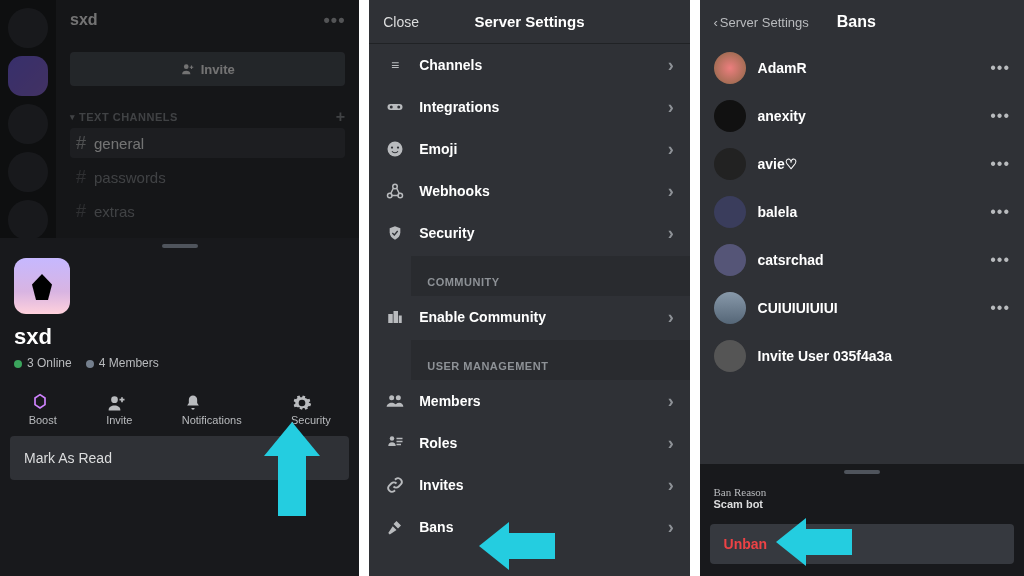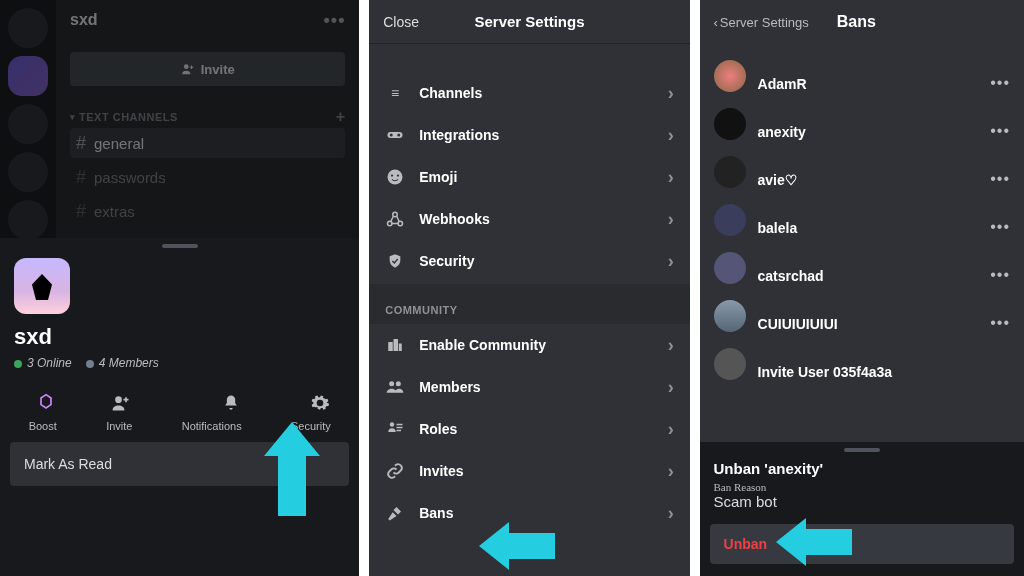--- a/index.html
+++ b/index.html
@@ -1,21 +1,21 @@
 <!DOCTYPE html>
 <html><head>
 <meta charset="utf-8">
 <style>
   * { margin:0; padding:0; box-sizing:border-box; font-family:-apple-system,BlinkMacSystemFont,"Segoe UI",Helvetica,Arial,sans-serif; }
   body { width:1024px; height:576px; background:#fff; display:flex; overflow:hidden; }
 
   .panel { height:576px; background:#2f3136; color:#dcddde; position:relative; overflow:hidden; display:flex; flex-direction:column; }
   .gap { width:10px; background:#fff; }
   .p1 { width:370px; }
-  .p2 { width:330px;gap:28px; }
+  .p2 { width:330px; }
   .p3 { width:334px; }
 
   
   .dim { position:absolute; inset:0; background:rgba(0,0,0,.55); z-index:2; }
   .p1-top { position:absolute; inset:0; z-index:1; background:#2f3136; }
   .srvcol { position:absolute; left:0; top:0; bottom:0; width:56px; background:#202225; display:flex; flex-direction:column; align-items:center; padding-top:8px; gap:8px; }
   .srv-pill { width:40px; height:40px; border-radius:50%; background:#36393f; }
   .srv-pill.sel { border-radius:14px; background:linear-gradient(135deg,#7b68ee,#9370db); }
   .p1-head { position:absolute; left:56px; right:0; top:0; height:40px; display:flex; align-items:center; padding:0 14px; color:#fff; font-weight:600; }
   .p1-head .dots { margin-left:auto; color:#b9bbbe; font-size:18px; letter-spacing:1px; }
@@ -24,58 +24,58 @@
   .cat::before{content:"▾"; margin-right:4px; font-size:9px;}
   .cat .plus{margin-left:auto; font-size:16px;}
   .chan { position:absolute; left:70px; right:14px; height:30px; display:flex; align-items:center; color:#8e9297; font-size:15px; gap:8px; border-radius:4px; padding:0 6px; }
   .chan.sel{ background:#40444b; color:#fff;}
   .hash{ font-size:18px; opacity:.6;}
   .sheet { position:absolute; left:0; right:0; bottom:0; top:238px; background:#18191c; z-index:5; }
   .sheet .handle{ width:36px; height:4px; background:#4f545c; border-radius:2px; margin:6px auto 0;}
   .sicon{ width:56px; height:56px; border-radius:12px; margin:10px 0 0 14px; background:linear-gradient(180deg,#c6b8ff 0%,#d8b4e2 60%,#ffd1dc 100%); position:relative;}
   .sicon::after{content:""; position:absolute; left:50%; top:52%; transform:translate(-50%,-50%); width:20px; height:26px; background:#000; clip-path:polygon(50% 0,100% 40%,80% 100%,20% 100%,0 40%);}
   .sname{ color:#fff; font-size:22px; font-weight:700; margin:10px 0 6px 14px;}
-  .status{ margin-left:14px; display:flex; gap:14px; font-size:12px; color:#b9bbbe;font-style:italic;}
+  .status{ margin-left:14px; display:flex; gap:14px; font-size:12px; color:#b9bbbe;}
   .dot{ display:inline-block; width:8px; height:8px; border-radius:50%; margin-right:5px; vertical-align:middle;}
   .dot.on{background:#3ba55d;} .dot.off{background:#747f8d;}
   .actions{ display:flex; justify-content:space-around; margin-top:22px; padding:0 4px;}
-  .act{ display:flex; flex-direction:column; align-items:flex-end; gap:6px; color:#b9bbbe; font-size:11px;}
+  .act{ display:flex; flex-direction:column; align-items:flex-start; color:#b9bbbe; font-size:11px;}
   .act .ic{ width:22px; height:22px; display:flex; align-items:center; justify-content:center;}
   .menu-item{ height:44px; background:#2f3136; margin:10px 10px 0; border-radius:4px; display:flex; align-items:center; padding:0 14px; color:#dcddde; font-size:14px;}
   .arrow-up{ position:absolute; z-index:9; }
   .arrow-up .shaft{ width:28px; height:60px; background:#24cde0;}
   .arrow-up .head{ width:0;height:0;border-left:28px solid transparent;border-right:28px solid transparent;border-bottom:34px solid #24cde0; margin-left:-14px;}
   .arrow-l{ position:absolute; z-index:9; display:flex; align-items:center;}
   .arrow-l .headl{ width:0;height:0;border-top:24px solid transparent;border-bottom:24px solid transparent;border-right:30px solid #24cde0;}
   .arrow-l .shaftl{ width:46px; height:26px; background:#24cde0;}
 
   
   .p2-head{ height:44px; display:flex; align-items:center; justify-content:center; position:relative; color:#fff; font-weight:600; font-size:15px; border-bottom:1px solid #202225;}
   .p2-head .close{ position:absolute; left:14px; color:#dcddde; font-size:14px; font-weight:400;}
   .list{ flex:1; overflow:hidden;}
   .row{ height:42px; display:flex; align-items:center; padding:0 16px; color:#fff; font-size:14px; font-weight:600; gap:14px; position:relative;}
   .row .chev{ margin-left:auto; color:#8e9297; font-size:18px;}
   .row .ri{ width:20px; color:#b9bbbe; display:flex; justify-content:center;}
-  .sect{ height:40px; display:flex; align-items:flex-end; padding:0 16px 8px; color:#8e9297; font-size:11px; font-weight:700; letter-spacing:.5px; background:#292b2f; margin-top:2px;}
+  .sect{ height:40px; display:flex; align-items:flex-end; padding:0 16px 8px; color:#8e9297; font-size:11px; font-weight:700; letter-spacing:.5px; background:#292b2f; margin-top:2px;margin-left:42px;}
 
   
   .p3-head{ height:44px; display:flex; align-items:center; padding:0 14px; color:#fff; font-weight:600; background:#2f3136;}
   .p3-head .back{ color:#b9bbbe; font-size:13px; font-weight:400; display:flex; align-items:center; gap:2px;}
   .p3-head .title{ margin-left:28px;}
   .search{ margin:4px 10px 6px; height:32px; background:#202225; border-radius:4px; display:flex; align-items:center; padding:0 10px; color:#72767d; font-size:13px;}
   .search .mag{ margin-left:auto;}
-  .banrow{ height:48px; display:flex; align-items:flex-end; padding:0 14px; gap:12px;}
+  .banrow{ height:48px; display:flex; align-items:center; padding:0 14px; gap:12px;}
   .banrow .av{ width:32px; height:32px; border-radius:50%; background:#4f545c;}
   .banrow .nm{ color:#fff; font-size:14px; font-weight:600;}
   .banrow .more{ margin-left:auto; color:#b9bbbe; letter-spacing:1px;}
   .unban-sheet{ position:absolute; left:0; right:0; bottom:0; background:#18191c; padding-bottom:4px;}
   .unban-sheet .hndl{width:36px;height:4px;background:#4f545c;border-radius:2px; margin:6px auto 8px;}
   .ub-title{ color:#fff; font-weight:700; font-size:15px; padding:0 14px;}
   .ub-sub{ color:#b9bbbe; font-size:11px; padding:4px 14px 0;font-family:Liberation Serif, serif;}
-  .ub-reason{ color:#dcddde; font-size:15px; padding:0 14px 10px;}
+  .ub-reason{ color:#dcddde; font-size:11px; padding:0 14px 10px;font-weight:bold;}
   .ub-btn{ margin:4px 10px 8px; height:40px; background:#36393f; border-radius:4px; display:flex; align-items:center; padding:0 14px; color:#ed4245; font-weight:600; font-size:14px;}
 
   svg{display:block;}
 </style>
 </head>
 <body>
 
 <div class="panel p1">
   <div class="p1-top">
     <div class="srvcol">
@@ -235,20 +235,21 @@
           <svg width="18" height="18" viewBox="0 0 24 24" fill="#b9bbbe">
             <rect x="3" y="8" width="6" height="12"></rect>
             <rect x="10" y="4" width="6" height="16"></rect>
             <rect x="17" y="10" width="4" height="10"></rect>
           </svg>
         </span>
         <span>Enable Community</span>
         <span class="chev">›</span>
       </div>
 
+    <div class="sect">USER MANAGEMENT</div>
     <div class="row">
         <span class="ri">
           <svg width="20" height="16" viewBox="0 0 24 18" fill="#b9bbbe">
             <circle cx="8" cy="5" r="3"></circle>
             <circle cx="16" cy="5" r="3"></circle>
             <path d="M2 16c0-3 3-5 6-5s6 2 6 5zM12 16c0-3 2-5 5-5s5 2 5 5z"></path>
           </svg>
         </span>
         <span>Members</span>
         <span class="chev">›</span>
@@ -328,21 +329,20 @@
         <span class="more">•••</span>
       </div>
     <div class="banrow">
         <div class="av" style="background:#555;"></div>
         <span class="nm">Invite User 035f4a3a</span>
       </div>
   </div>
 
   <div class="unban-sheet">
     <div class="hndl"></div>
-    <div class="ub-title">Unban 'anexity'</div>
     <div class="ub-sub">Ban Reason</div>
     <div class="ub-reason">Scam bot</div>
     <div class="ub-btn">
         <span>Unban</span>
       </div>
   </div>
   <div class="arrow-l" style="left:76px; bottom:10px;">
     <div class="headl"></div>
       <div class="shaftl"></div>
   </div>

